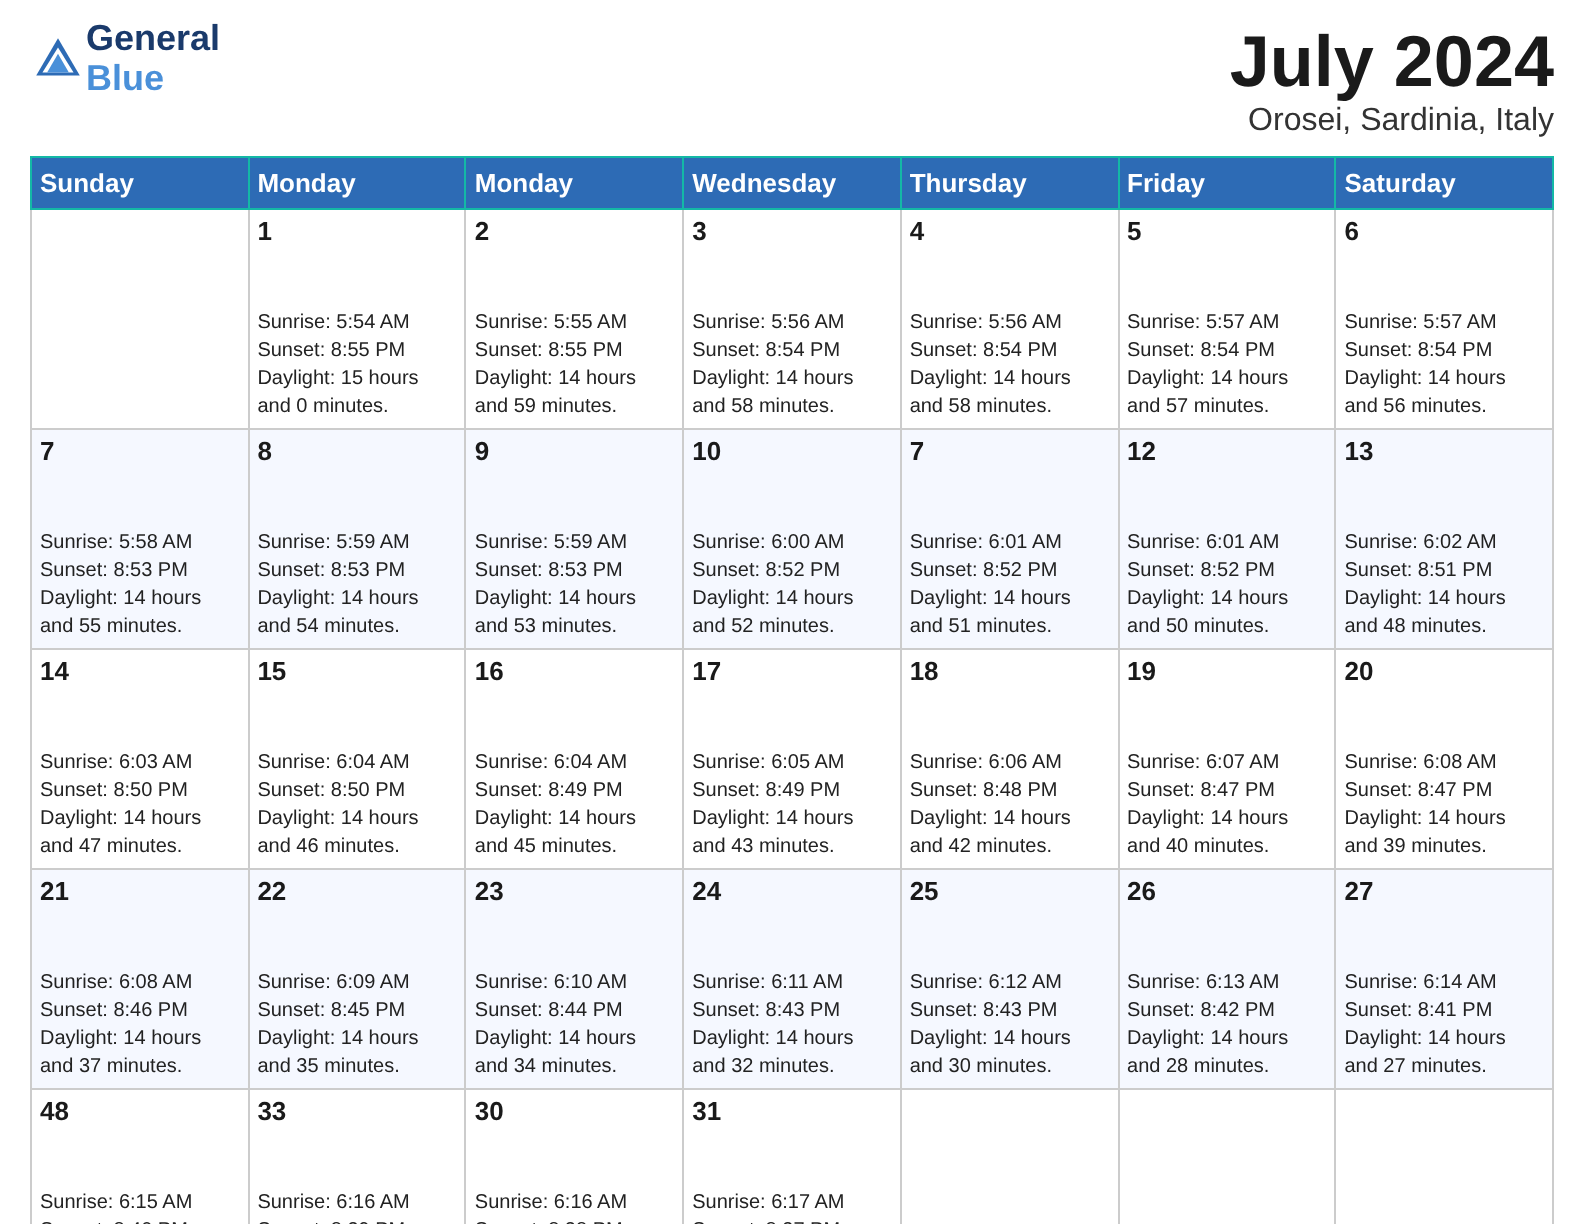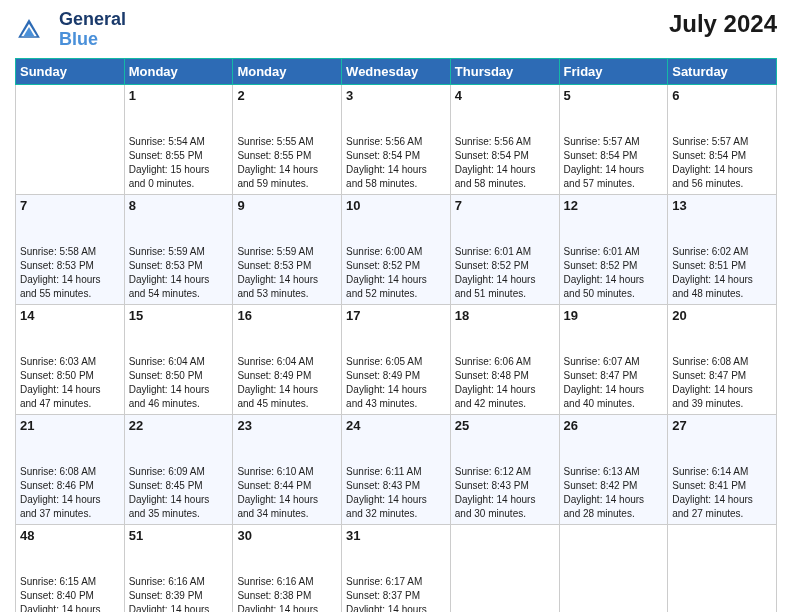--- a/index.html
+++ b/index.html
@@ -19,40 +19,40 @@
     }
     .header {
       display: flex;
       justify-content: space-between;
       align-items: flex-start;
       margin-bottom: 8px;
     }
     .logo {
       display: flex;
       align-items: center;
-      gap: 16px;
+      gap: 0;
     }
     .logo-text {
       font-size: 18px;
       font-weight: bold;
       color: #1a3a6b;
       line-height: 1.1;
     }
     .logo-text span {
       color: #4a90d9;
     }
     .logo-icon {
       width: 28px;
       height: 28px;
     }
     .title-block {
       text-align: right;
     }
     .main-title {
-      font-size: 24px;
+      font-size: 36px;
       font-weight: bold;
       color: #1a1a1a;
     }
     .subtitle {
       font-size: 16px;
       color: #333;
     }
     .calendar {
       flex: 1;
       border-collapse: collapse;
@@ -112,20 +112,21 @@
         <polygon points="18,10 28,26 8,26" fill="#fff"></polygon>
         <polygon points="18,14 25,26 11,26" fill="#4a90d9"></polygon>
       </svg>
       <div class="logo-text">
         <div>General</div>
         <div><span>Blue</span></div>
       </div>
     </div>
     <div class="title-block">
       <div class="main-title">July 2024</div>
+      <div class="subtitle">Orosei, Sardinia, Italy</div>
     </div>
   </div>
 
   <table class="calendar">
     <thead>
       <tr>
         <th>Sunday</th>
         <th>Monday</th>
         <th>Monday</th>
         <th>Wednesday</th>
@@ -251,21 +252,21 @@
             <span class="day-num">27</span>
             <div class="day-info">Sunrise: 6:14 AM<br>Sunset: 8:41 PM<br>Daylight: 14 hours and 27 minutes.</div>
           </td>
         </tr>
         <tr>
           <td>
             <span class="day-num">48</span>
             <div class="day-info">Sunrise: 6:15 AM<br>Sunset: 8:40 PM<br>Daylight: 14 hours and 25 minutes.</div>
           </td>
           <td>
-            <span class="day-num">51</span>
+            <span class="day-num">33</span>
             <div class="day-info">Sunrise: 6:16 AM<br>Sunset: 8:39 PM<br>Daylight: 14 hours and 23 minutes.</div>
           </td>
           <td>
             <span class="day-num">30</span>
             <div class="day-info">Sunrise: 6:16 AM<br>Sunset: 8:38 PM<br>Daylight: 14 hours and 21 minutes.</div>
           </td>
           <td>
             <span class="day-num">31</span>
             <div class="day-info">Sunrise: 6:17 AM<br>Sunset: 8:37 PM<br>Daylight: 14 hours and 19 minutes.</div>
           </td>

